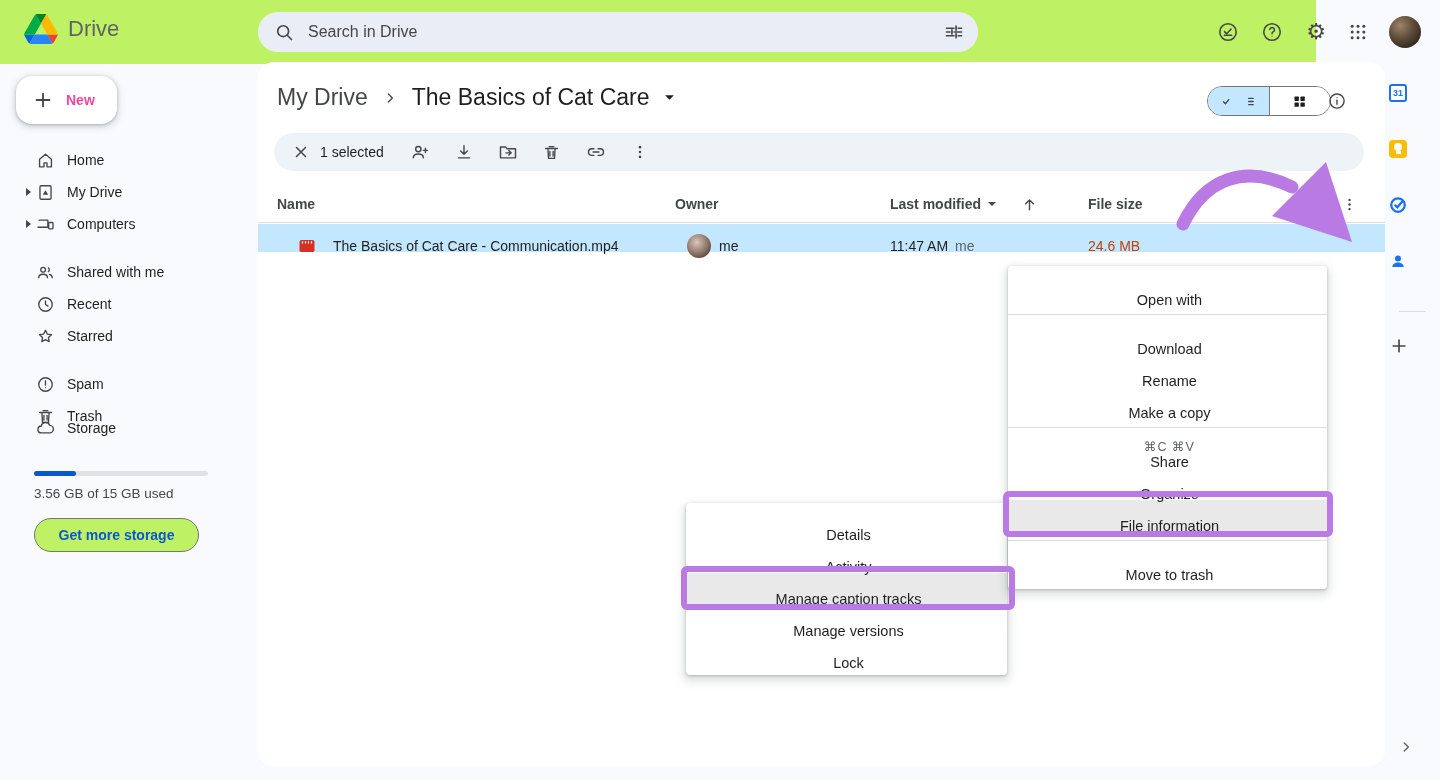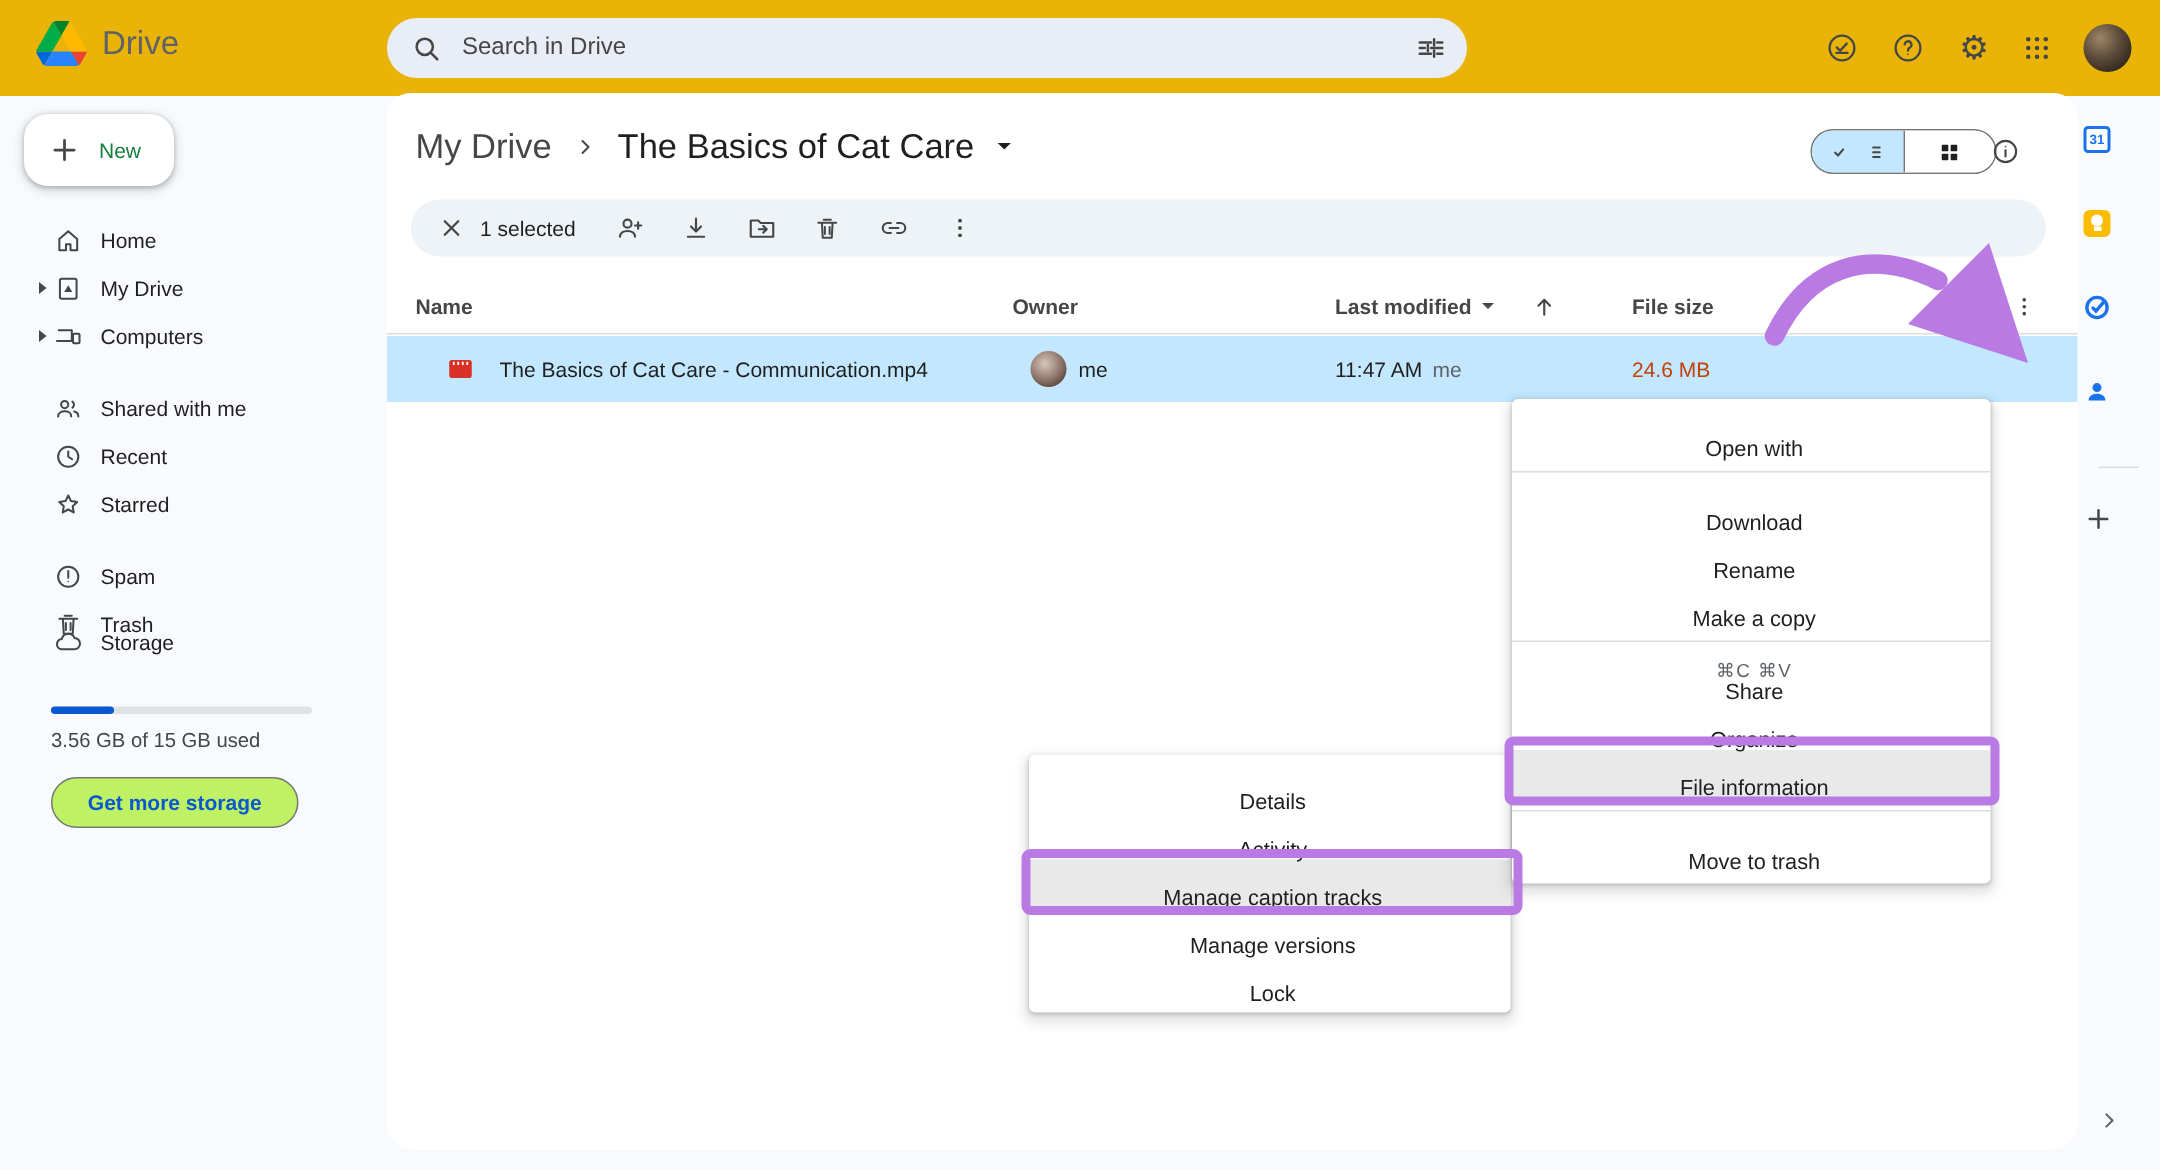--- a/index.html
+++ b/index.html
@@ -2,36 +2,36 @@
 <html><head>
 <meta charset="utf-8">
 <style>
   * { box-sizing: border-box; margin: 0; padding: 0; }
   html,body { width:1440px; height:780px; overflow:hidden; }
   body { font-family: "Liberation Sans", "DejaVu Sans", sans-serif; background:#f8fafd; color:#1f1f1f; position:relative; }
   svg { display:block; }
   .ic { stroke:#444746; fill:none; stroke-width:1.7; stroke-linecap:round; stroke-linejoin:round; }
 
   
-  .topbar { position:absolute; left:0; top:0; width:1440px; height:64px; background:#eab308; }
+  .topbar { position:absolute; left:0; top:0; width:1316px; height:64px; background:#bef264; }
   .logo-area { position:absolute; left:24px; top:14px; display:flex; align-items:center; gap:10px; }
   .app-name { font-size:22px; color:#5f6368; }
   .searchbar { position:absolute; left:258px; top:12px; width:720px; height:40px; background:#e9eef6; border-radius:20px; display:flex; align-items:center; padding:0 14px 0 16px; }
   .searchbar input { flex:1; border:none; outline:none; background:transparent; font-size:16px; color:#444746; margin-left:14px; font-family:inherit; }
   .searchbar input::placeholder { color:#444746; opacity:1; }
   .tb-btn { position:absolute; top:18px; width:28px; height:28px; display:flex; align-items:center; justify-content:center; cursor:pointer; }
   .gear-glyph { font-size:22px; color:#444746; line-height:1; }
   .avatar-lg { position:absolute; left:1389px; top:16px; width:32px; height:32px; border-radius:50%;
     background:radial-gradient(circle at 35% 30%, #9c8467 0%, #5c4a38 45%, #17130f 100%); }
 
   
   .sidebar { position:absolute; left:0; top:64px; width:258px; height:716px; }
   .new-btn { position:absolute; left:16px; top:12px; height:48px; padding:0 22px 0 16px; background:#fff; border-radius:16px;
     box-shadow:0 1px 3px rgba(60,64,67,.3), 0 2px 6px 2px rgba(60,64,67,.15); display:flex; align-items:center; gap:12px; cursor:pointer; }
-  .new-btn span { font-size:14px; font-weight:400; color:#15803d; }
+  .new-btn span { font-size:14px; font-weight:700; color:#ec4899; }
   .nav-item { position:absolute; left:0; width:240px; height:32px; display:flex; align-items:center; padding-left:36px; gap:12px; cursor:pointer; border-radius:0 16px 16px 0; }
   .nav-item .lbl { font-size:14px; color:#1f1f1f; }
   .caret { position:absolute; left:24px; top:12px; }
   .storage-track { position:absolute; left:34px; top:407px; width:174px; height:5px; border-radius:3px; background:#dfe3e8; }
   .storage-fill { width:24%; height:5px; border-radius:3px; background:#0b57d0; }
   .storage-text { position:absolute; left:34px; top:422px; font-size:13.5px; color:#444746; }
   .get-more { position:absolute; left:34px; top:454px; width:165px; height:34px; border:1px solid #747775; border-radius:17px;
     background:#bef264; color:#0b57d0; font-size:14px; font-weight:700; display:flex; align-items:center; justify-content:center; cursor:pointer; }
 
   
@@ -55,21 +55,21 @@
   .info-btn { position:absolute; left:1066px; top:26px; width:26px; height:26px; display:flex; align-items:center; justify-content:center; cursor:pointer; }
 
   .sel-toolbar { position:absolute; left:16px; top:71px; width:1090px; height:38px; background:#eef3f8; border-radius:19px; display:flex; align-items:center; padding:0 10px 0 10px; }
   .st-x { width:34px; height:34px; display:flex; align-items:center; justify-content:center; cursor:pointer; }
   .st-count { font-size:14px; font-weight:500; color:#1f1f1f; margin:0 14px 0 2px; }
   .st-ic { width:44px; height:34px; display:flex; align-items:center; justify-content:center; cursor:pointer; }
 
   .thead { position:absolute; left:0; top:126px; width:1127px; height:35px; border-bottom:1px solid #dadce0; font-size:14px; font-weight:700; color:#444746; }
   .th { position:absolute; top:8px; display:flex; align-items:center; gap:6px; cursor:pointer; }
 
-  .file-row { position:absolute; left:0; top:162px; width:1127px; height:44px; background:#c2e7ff; cursor:pointer; }
+  .file-row { position:absolute; left:0; top:162px; width:1127px; height:28px; background:#c2e7ff; cursor:pointer; }
   .movie-ic { position:absolute; left:40px; top:13px; }
   .fname { position:absolute; left:75px; top:14px; font-size:14px; font-weight:500; color:#1f1f1f; }
   .owner-av { position:absolute; left:429px; top:10px; width:24px; height:24px; border-radius:50%;
     background:radial-gradient(circle at 40% 35%, #d8c7bd 0%, #8a6f63 55%, #2f2420 100%); }
   .owner-me { position:absolute; left:461px; top:14px; font-size:14px; color:#1f1f1f; }
   .mod-time { position:absolute; left:632px; top:14px; font-size:14px; color:#1f1f1f; }
   .mod-by { position:absolute; left:697px; top:14px; font-size:14px; color:#5f6368; }
   .fsize { position:absolute; left:830px; top:14px; font-size:14px; color:#c2410c; }
 
   

